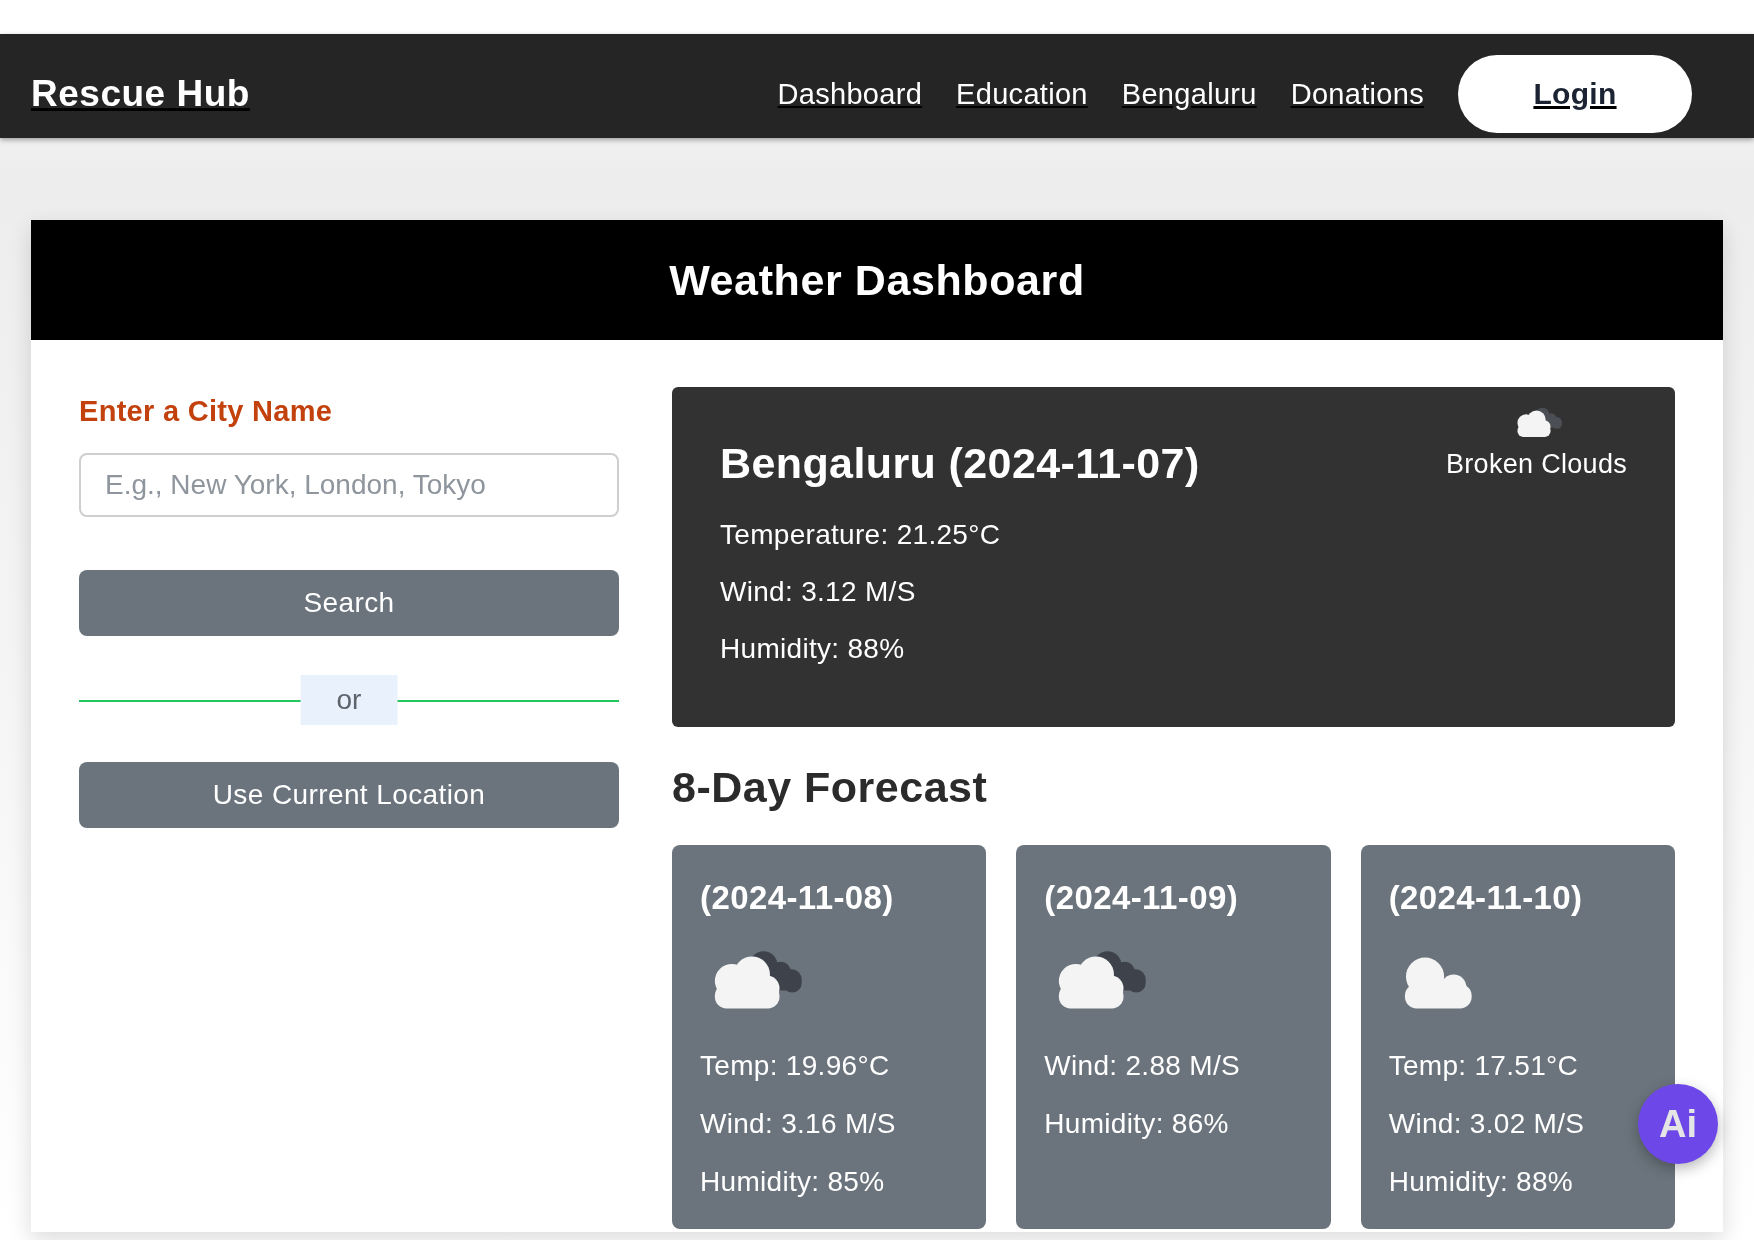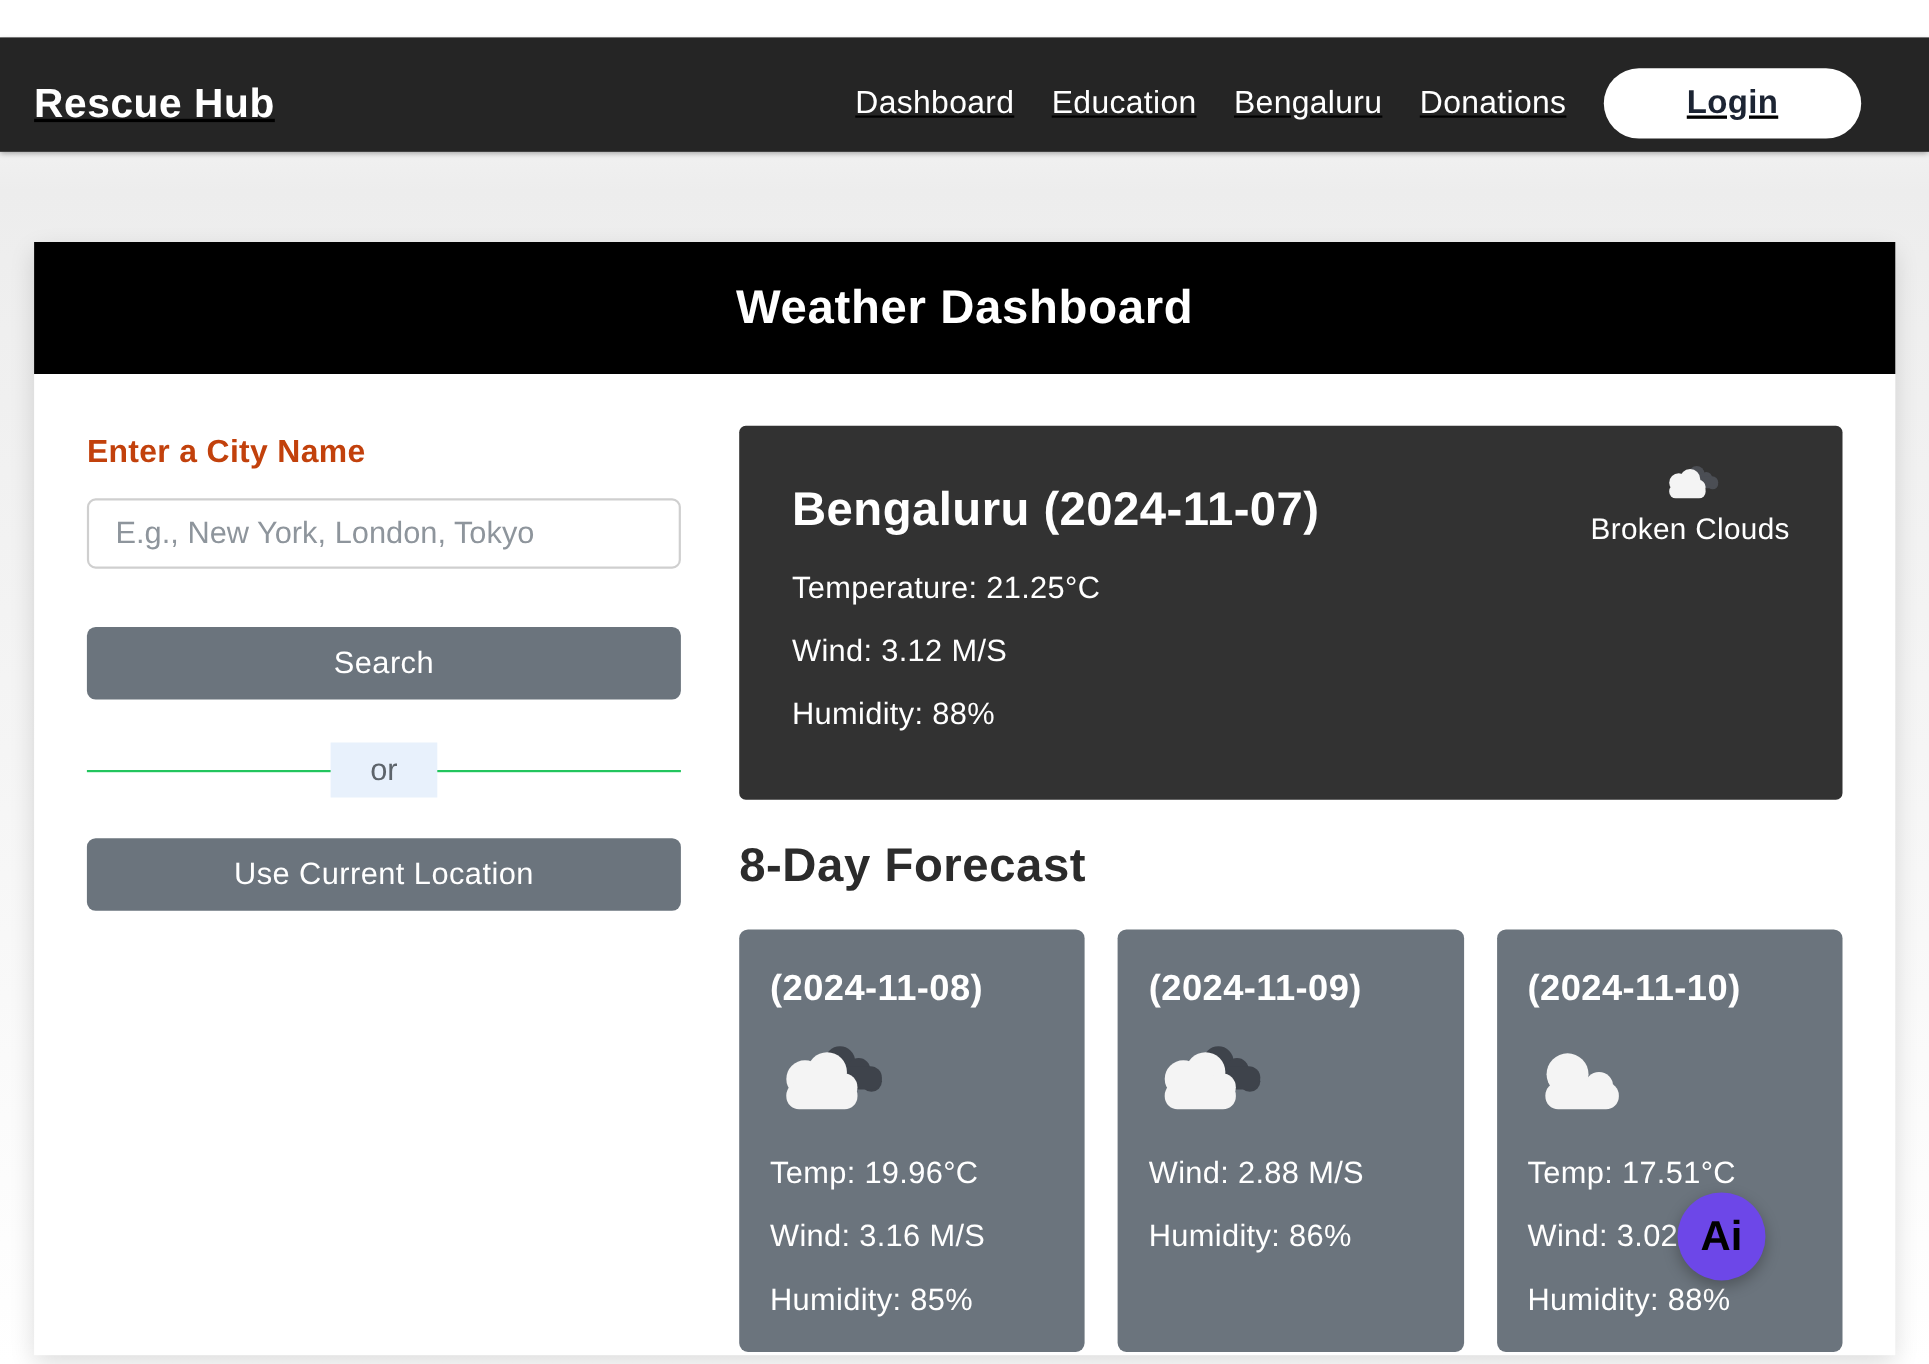--- a/index.html
+++ b/index.html
@@ -16,21 +16,21 @@
   
   .top-strip { height:34px; background:#ffffff; }
   .navbar {
     height:104px; background:#252525; display:flex; align-items:center;
     padding:16px 62px 0 31px; box-shadow:0 2px 5px rgba(0,0,0,.35);text-decoration:underline;
   }
   .brand { color:#fff; font-size:37px; font-weight:700; letter-spacing:.5px; }
   .nav-right { margin-left:auto; display:flex; align-items:center; }
   .nav-link { color:#fff; font-size:29px; letter-spacing:.3px; margin-right:34px; cursor:pointer; white-space:nowrap; }
   .login-btn {
-    width:234px; height:64px; background:#ffffff; border:none; border-radius:40px;
+    width:234px; height:78px; background:#ffffff; border:none; border-radius:40px;
     color:#1c2433; font-size:30px; font-weight:700; letter-spacing:.3px; cursor:pointer;
   }
 
   
   .main-card {
     width:1692px; margin:82px auto 0; background:#ffffff;
     box-shadow:0 8px 22px rgba(0,0,0,.14);
   }
   .card-header {
     height:120px; background:#000000; color:#ffffff; display:flex;
@@ -63,36 +63,36 @@
 
   
   .right-col { flex:1; min-width:0; }
   .current-card {
     position:relative; background:#323232; border-radius:6px; color:#ffffff;
     padding:52px 48px 38px 48px;
   }
   .current-title { margin:0 0 30px 0; font-size:43px; font-weight:700; letter-spacing:.4px; }
   .stat-line { margin:0 0 23px 0; font-size:28px; line-height:34px; letter-spacing:.3px; }
   .stat-line:last-child { margin-bottom:0; }
-  .condition { position:absolute; top:34px; right:48px; text-align:center; }
+  .condition { position:absolute; top:18px; right:48px; text-align:center; }
   .condition-label { font-size:27px; margin-top:2px; letter-spacing:.3px; }
 
   .forecast-heading { margin:38px 0 0 0; font-size:43px; line-height:44px; font-weight:700; color:#2b2b2b; letter-spacing:.5px; }
   .forecast-grid { margin-top:36px; display:grid; grid-template-columns:repeat(3,1fr); gap:30px; }
   .forecast-card { background:#6b747d; border-radius:8px; color:#ffffff; padding:34px 28px 30px 28px; }
   .f-date { margin:0; font-size:33px; line-height:38px; font-weight:700; letter-spacing:.4px; }
   .f-icon { display:block; margin-top:28px; }
   .f-stat { margin:0; font-size:28px; line-height:34px; letter-spacing:.3px; }
   .f-stat + .f-stat { margin-top:24px; }
   .f-stats { margin-top:28px; }
 
   
   .ai-fab {
-    position:absolute; left:1525px; top:1084px; width:80px; height:80px;
-    border-radius:50%; background:#6d47e8; color:#000000; border:none;
+    position:absolute; left:1638px; top:1084px; width:80px; height:80px;
+    border-radius:50%; background:#6d47e8; color:#e5e5e5; border:none;
     font-size:38px; font-weight:600; display:flex; align-items:center; justify-content:center;
     box-shadow:0 5px 14px rgba(0,0,0,.28); cursor:pointer; font-family:inherit;text-align:center;
   }
 </style>
 </head>
 <body>
 
 <div class="page">
 
   <div class="top-strip"></div>

